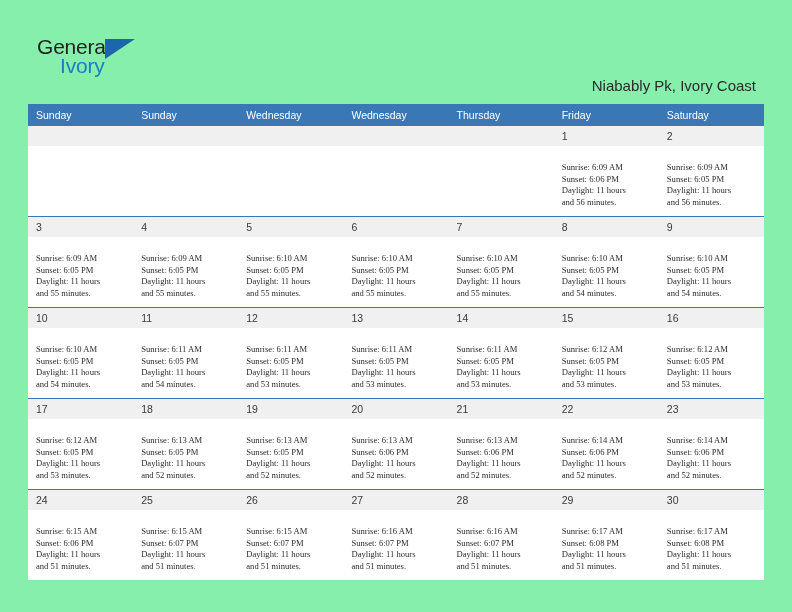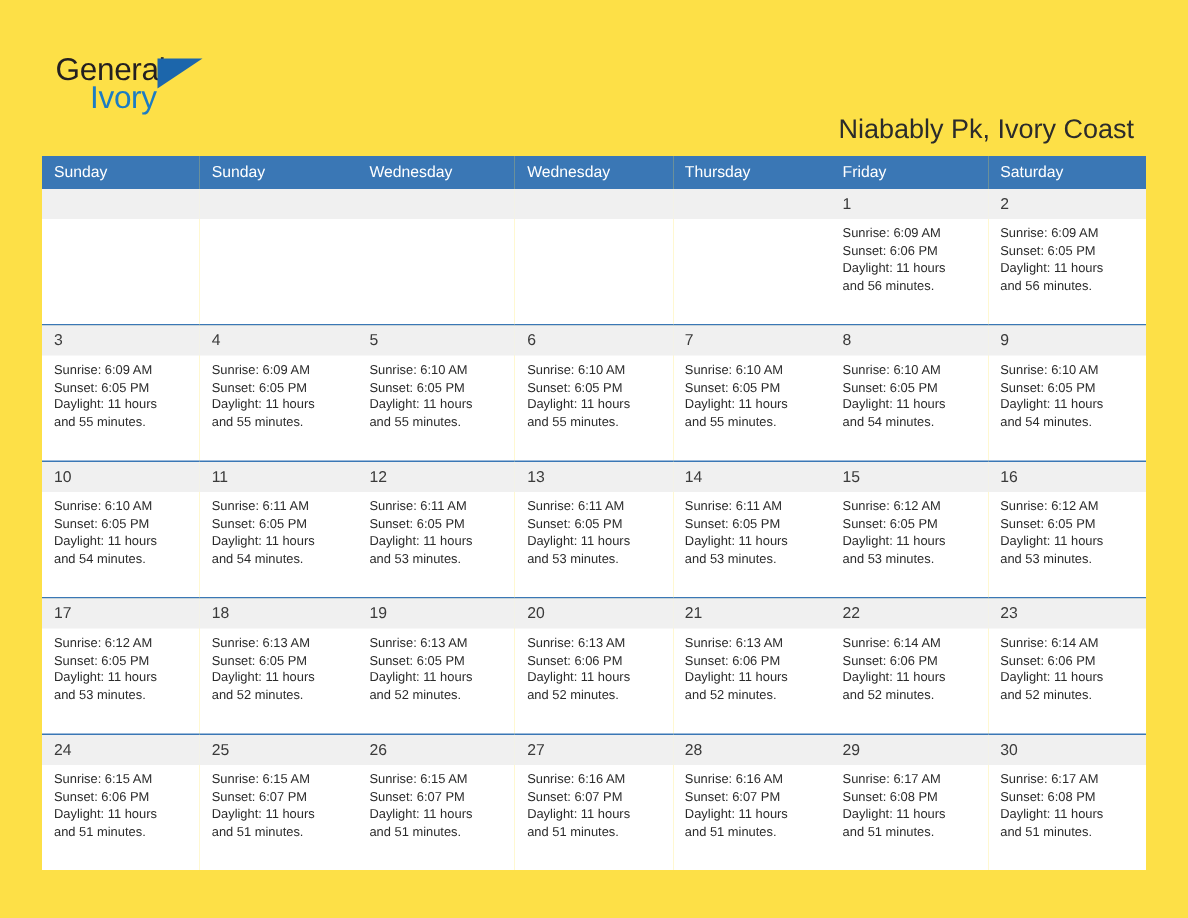--- a/index.html
+++ b/index.html
@@ -10,21 +10,21 @@
     height: 612px;
     background: #ffffff;
     font-family: "Liberation Sans", sans-serif;
     overflow: hidden;
   }
 
   .page {
     position: relative;
     width: 792px;
     height: 612px;
-    background: #fde047;
+    background: #86efac;
   }
 
   
   .top {
     position: absolute;
     left: 0;
     top: 0;
     width: 792px;
     height: 100px;
   }
@@ -72,21 +72,21 @@
     font-weight: normal;
     color: #1a1a1a;
     text-align: right;
     white-space: nowrap;
     line-height: 28px;
   }
   .subtitle {
     position: absolute;
     right: 36px;
     top: 79px;
-    font-size: 18px;
+    font-size: 15px;
     color: #2b2b2b;
     text-align: right;
     white-space: nowrap;
     line-height: 14px;
   }
 
   
   .cal {
     position: absolute;
     left: 28px;
@@ -127,24 +127,25 @@
     background: #f0f0f0;
     color: #3a3a3a;
     font-size: 10.5px;
     line-height: 12px;
     padding: 4px 0 4px 8px;
     height: 20px;
     white-space: nowrap;
   }
 
   .cell-body {
-    padding: 4px 6px 0 8px;
+    padding: 16px 6px 0 8px;
     font-size: 8.6px;
     line-height: 11.6px;
     color: #2b2b2b;
+    font-family: Liberation Serif, serif;
   }
   .cell-body div { white-space: nowrap; }
 
   td.empty .daynum { background: #f0f0f0; color: #f0f0f0; }
 </style>
 </head>
 <body>
 
 <div class="page">
 

